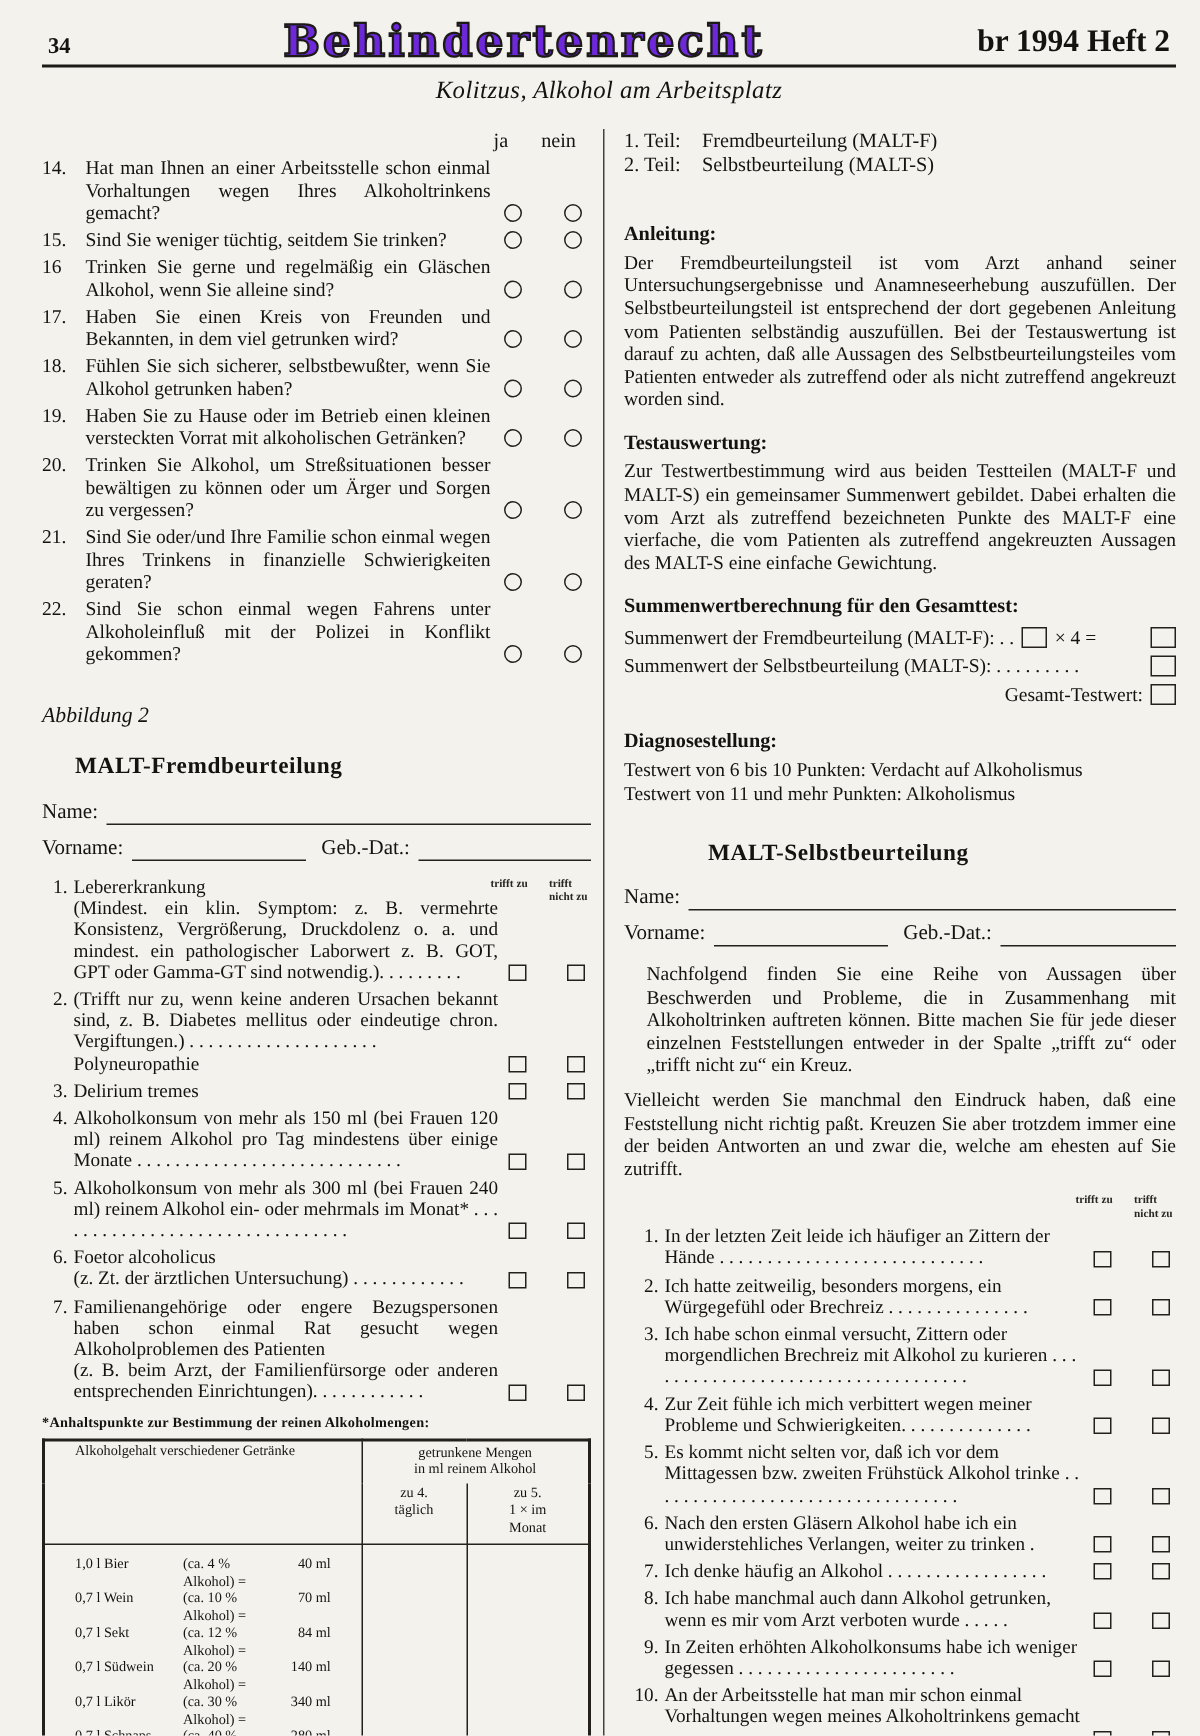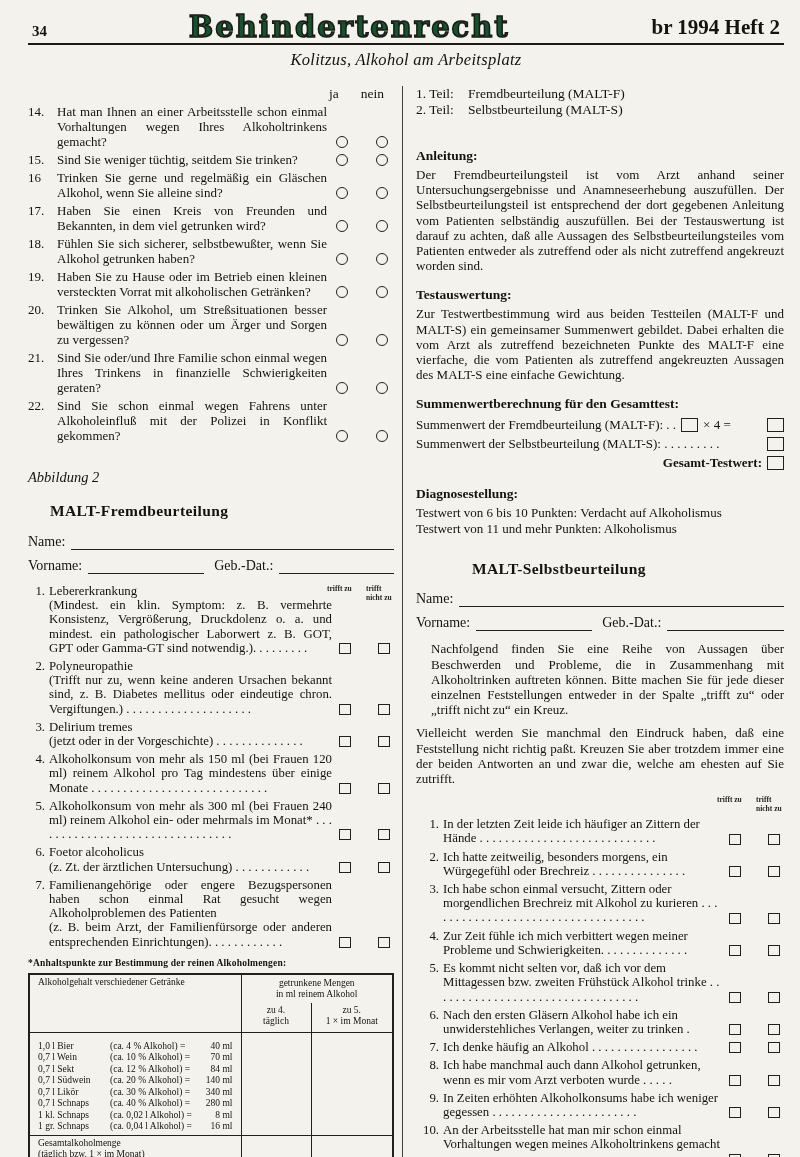--- a/index.html
+++ b/index.html
@@ -12,21 +12,21 @@
   }
   .page { padding:12px 16px 0 28px; }
 
   
   .hdr { display:flex; align-items:flex-end; border-bottom:2.2px solid #1c1a17; padding:0 4px 1px 4px; }
   .hdr-num { font-size:15px; font-weight:bold; padding-bottom:2px; }
   .hdr-title { flex:1; text-align:center; }
   .hdr-title span{
     font-family:"DejaVu Serif", serif;
     font-weight:bold; font-size:29px; letter-spacing:2px; line-height:30px;
-    color:#14532d;
+    color:#6d28d9;
     -webkit-text-stroke:1.5px #1c1a17;
     text-shadow:0 0 1px #1c1a17;
   }
   .hdr-issue { font-size:21px; font-weight:bold; padding-bottom:2px; }
   .running-head { text-align:center; font-style:italic; font-size:16.5px; margin-top:5px; letter-spacing:0.3px; }
 
   
   .cols { display:flex; margin-top:16px; align-items:stretch; }
   .colL { width:374px; flex:none; padding-right:8px; }
   .colR { flex:1; border-left:1.5px solid #46423c; padding-left:13px; min-height:1040px; }
@@ -57,42 +57,42 @@
   .chk-num { width:21px; flex:none; text-align:right; padding-right:4px; }
   .chk-num-w { width:27px; }
   .chk-text { flex:1; padding-right:5px; }
   .chk-boxes { width:57px; flex:none; display:flex; justify-content:space-between; align-items:flex-end; padding:0 4px 1px 2px; }
   .box { width:12px; height:11px; border:1.5px solid #24211d; background:transparent; }
 
   .footnote { font-size:9.5px; font-weight:bold; margin-top:9px; letter-spacing:0.2px; }
 
   
   table.tbl { border-collapse:collapse; width:100%; margin-top:5px; font-size:9.5px; line-height:11.5px; }
-  .tbl td { border:1px solid #24211d; padding:2px 8px; vertical-align:top;margin-top:42px; }
+  .tbl td { border:1px solid #24211d; padding:2px 20px; vertical-align:top;margin-top:42px; }
   .tbl { border:2px solid #24211d; }
   .tbl .hd-merged { text-align:center; border-bottom:none; padding-top:3px; }
   .tbl .hd-sub { text-align:center; border-top:none; padding-bottom:4px; }
   .tbl .cell-vals { width:70px; }
   .tbl .cell-vals2 { width:82px; }
   .tbl .body-cell { height:102px; padding-top:8px; }
   .dr { display:flex; }
   .dr-name { width:72px; flex:none; }
   .dr-spec { flex:1; }
   .dr-ml { width:40px; flex:none; text-align:right; }
 
   
   .teil { display:flex; font-size:13.5px; line-height:16px; }
   .teil .t-lbl { width:52px; flex:none; }
   .sec-h { font-weight:bold; font-size:13.5px; margin:14px 0 3px 0; }
   .para { font-size:13px; line-height:15.2px; }
   .sum-row { display:flex; align-items:center; font-size:13px; line-height:19px; }
   .sbox { width:17px; height:14px; border:1.5px solid #24211d; flex:none; display:inline-block; }
   .sum-row .gap { width:5px; flex:none; }
   .sum-row .push { flex:1; }
-  .sum-total { justify-content:flex-end; font-weight:bold; }
+  .sum-total { justify-content:flex-end; font-weight:normal; }
   .diag-line { font-size:13px; line-height:15.5px; }
 
   .malt-s-title { font-weight:bold; font-size:15.5px; letter-spacing:0.4px; margin:24px 0 12px 56px; }
   .intro { margin-bottom:8px; }
   .tz-hdr-r { margin:10px 2px 4px 0; }
 </style>
 </head>
 <body>
 
 <div class="page">
@@ -228,34 +228,33 @@
               </div>
               <div class="chk-boxes">
                 <span class="box"></span>
                 <span class="box"></span>
               </div>
             </div>
 
             <div class="chk">
               <div class="chk-num">2.</div>
               <div class="chk-text">
+                <div class="chk-line">(Trifft nur zu, wenn keine anderen Ursachen bekannt sind, z. B. Diabetes mellitus oder eindeutige chron. Vergiftungen.) . . . . . . . . . . . . . . . . . . . .</div>
                 <div class="chk-line">Polyneuropathie</div>
-                <div class="chk-line">(Trifft nur zu, wenn keine anderen Ursachen bekannt sind, z. B. Diabetes mellitus oder eindeutige chron. Vergiftungen.) . . . . . . . . . . . . . . . . . . . .</div>
               </div>
               <div class="chk-boxes">
                 <span class="box"></span>
                 <span class="box"></span>
               </div>
             </div>
 
             <div class="chk">
               <div class="chk-num">3.</div>
               <div class="chk-text">
                 <div class="chk-line">Delirium tremes</div>
-                <div class="chk-line">(jetzt oder in der Vorgeschichte) . . . . . . . . . . . . . .</div>
               </div>
               <div class="chk-boxes">
                 <span class="box"></span>
                 <span class="box"></span>
               </div>
             </div>
 
             <div class="chk">
               <div class="chk-num">4.</div>
               <div class="chk-text">

